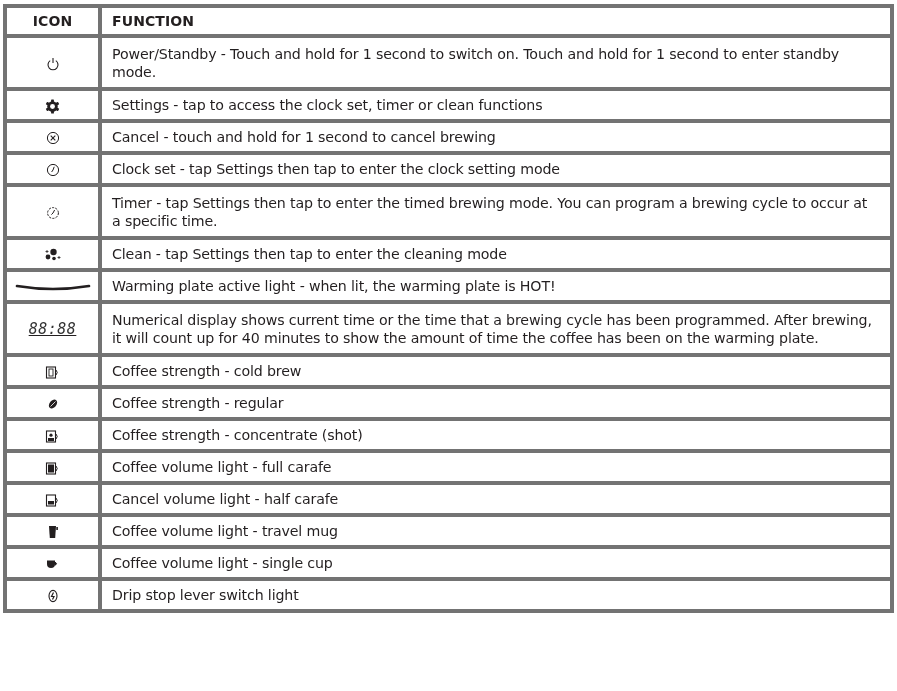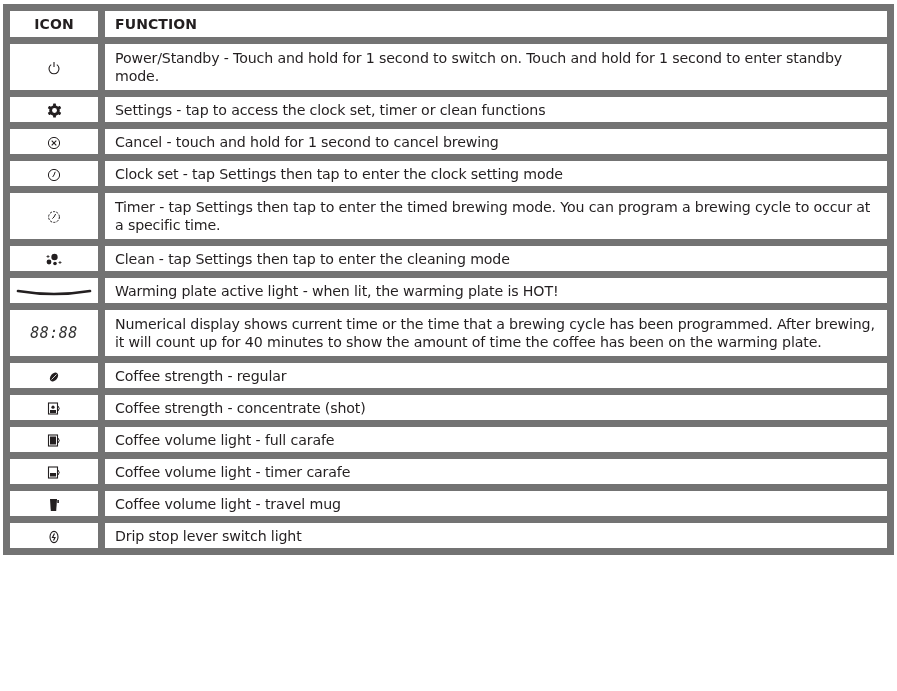--- a/index.html
+++ b/index.html
@@ -1,25 +1,25 @@
 <!DOCTYPE html>
 <html><head>
 <meta charset="utf-8">
 <style>
   html, body { margin: 0; padding: 0; background: #ffffff; }
   body { width: 897px; height: 691px; position: relative; overflow: hidden;
          font-family: "DejaVu Sans", "Liberation Sans", sans-serif; color: #231f20; }
   table { position: absolute; left: 3px; top: 4px; width: 891px; border-collapse: collapse;
           table-layout: fixed; }
   col.c-icon { width: 95px; }
-  td, th { border: 7px solid #737373; padding: 0 10px; vertical-align: middle; }
+  td, th { border: 4px solid #737373; padding: 0 10px; vertical-align: middle; }
   th { height: 26px; font-weight: bold; font-size: 14px; text-align: left; letter-spacing: 0.1px; }
   th.icon-h { text-align: center; }
   td { font-size: 14.2px; line-height: 18px; letter-spacing: -0.15px; }
-  td.icon-cell { text-align: center; padding: 0; }
+  td.icon-cell { text-align: center; padding: 0; text-decoration: underline; }
   .r1 { height: 32px; }
   .r2 { height: 53px; }
   .ic { display: inline-block; vertical-align: middle; }
   b { font-weight: normal; }
   .seg { font-family: "DejaVu Sans Mono", monospace; font-style: italic; font-size: 15px; letter-spacing: 0.5px; color: #333; }
 </style>
 </head>
 <body>
 
 <table>
@@ -121,20 +121,30 @@
       <td><span>Warming plate active light - when lit, the warming  plate is HOT!</span><b></b><span></span></td>
     </tr>
 
     <tr class="r2">
       <td class="icon-cell">
         <span class="seg">88:88</span>
       </td>
       <td><span>Numerical display shows current time or the time that a brewing cycle has been programmed. After brewing, it will count up for 40 minutes to show the amount of time the coffee has been on the warming plate.</span><b></b><span></span></td>
     </tr>
 
+    <tr class="r1">
+      <td class="icon-cell">
+        <svg class="ic" width="15" height="13" viewBox="0 0 15 13">
+          <rect x="1.5" y="1" width="9" height="11" fill="none" stroke="#231f20" stroke-width="1.1"></rect>
+          <rect x="4" y="3" width="4" height="7" fill="none" stroke="#231f20" stroke-width="0.9"></rect>
+          <path d="M11 4 Q13.5 6.5 11 9" fill="none" stroke="#231f20" stroke-width="1"></path>
+        </svg>
+      </td>
+      <td><span>Coffee strength  - cold brew</span><b></b><span></span></td>
+    </tr>
 
     <tr class="r1">
       <td class="icon-cell">
         <svg class="ic" width="12" height="12" viewBox="0 0 12 12">
           <ellipse cx="6" cy="6" rx="3.4" ry="5" transform="rotate(40 6 6)" fill="#231f20"></ellipse>
           <path d="M3.5 8.5 Q6 6 8.5 3.5" stroke="#fff" stroke-width="0.8" fill="none"></path>
         </svg>
       </td>
       <td><span>Coffee strength - regular</span><b></b><span></span></td>
     </tr>
@@ -164,33 +174,42 @@
     </tr>
 
     <tr class="r1">
       <td class="icon-cell">
         <svg class="ic" width="15" height="13" viewBox="0 0 15 13">
           <rect x="1.5" y="1" width="9" height="11" fill="none" stroke="#231f20" stroke-width="1.1"></rect>
           <rect x="3" y="7" width="6" height="3.5" fill="#231f20"></rect>
           <path d="M11 4 Q13.5 6.5 11 9" fill="none" stroke="#231f20" stroke-width="1"></path>
         </svg>
       </td>
-      <td><span>Coffee volume light - timer carafe</span><b></b><span></span></td>
+      <td><span>Cancel volume light - half carafe</span><b></b><span></span></td>
     </tr>
 
     <tr class="r1">
       <td class="icon-cell">
         <svg class="ic" width="12" height="14" viewBox="0 0 12 14">
           <path d="M2 1 H9 L8.2 13 H2.8 Z" fill="#231f20"></path>
           <rect x="9.3" y="2" width="1.6" height="3" fill="#231f20"></rect>
         </svg>
       </td>
       <td><span>Coffee volume light - travel mug</span><b></b><span></span></td>
     </tr>
 
+    <tr class="r1">
+      <td class="icon-cell">
+        <svg class="ic" width="14" height="10" viewBox="0 0 14 10">
+          <path d="M1 1.5 H9 V5 Q9 9 5 9 Q1 9 1 5 Z" fill="#231f20"></path>
+          <path d="M9 3 Q12 4.5 9 6.5" fill="#231f20" stroke="#231f20" stroke-width="1"></path>
+        </svg>
+      </td>
+      <td><span>Coffee volume light - single cup</span><b></b><span></span></td>
+    </tr>
 
 
     <tr class="r1">
       <td class="icon-cell">
         <svg class="ic" width="12" height="14" viewBox="0 0 12 14">
           <ellipse cx="6" cy="7" rx="4" ry="5.6" fill="none" stroke="#231f20" stroke-width="1.1"></ellipse>
           <path d="M6.5 3.5 L4.5 7.5 H7 L5.5 10.5" fill="none" stroke="#231f20" stroke-width="1.2"></path>
         </svg>
       </td>
       <td><span>Drip stop lever switch light</span><b></b><span></span></td>

